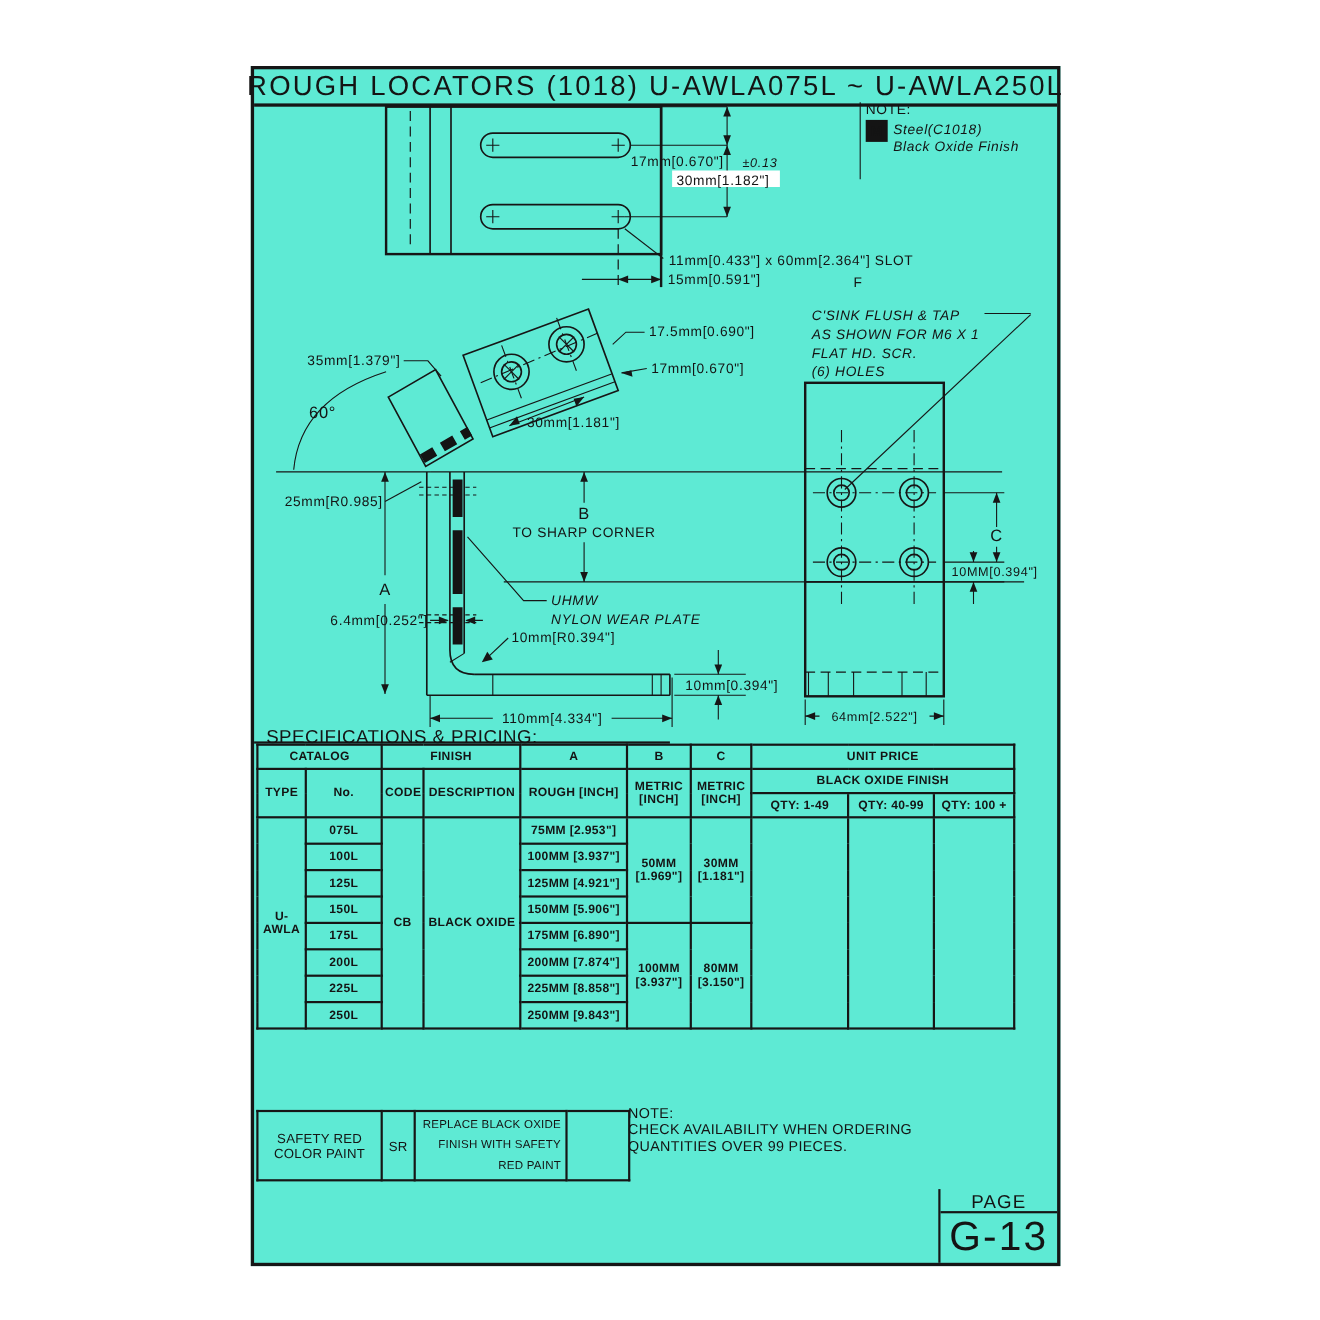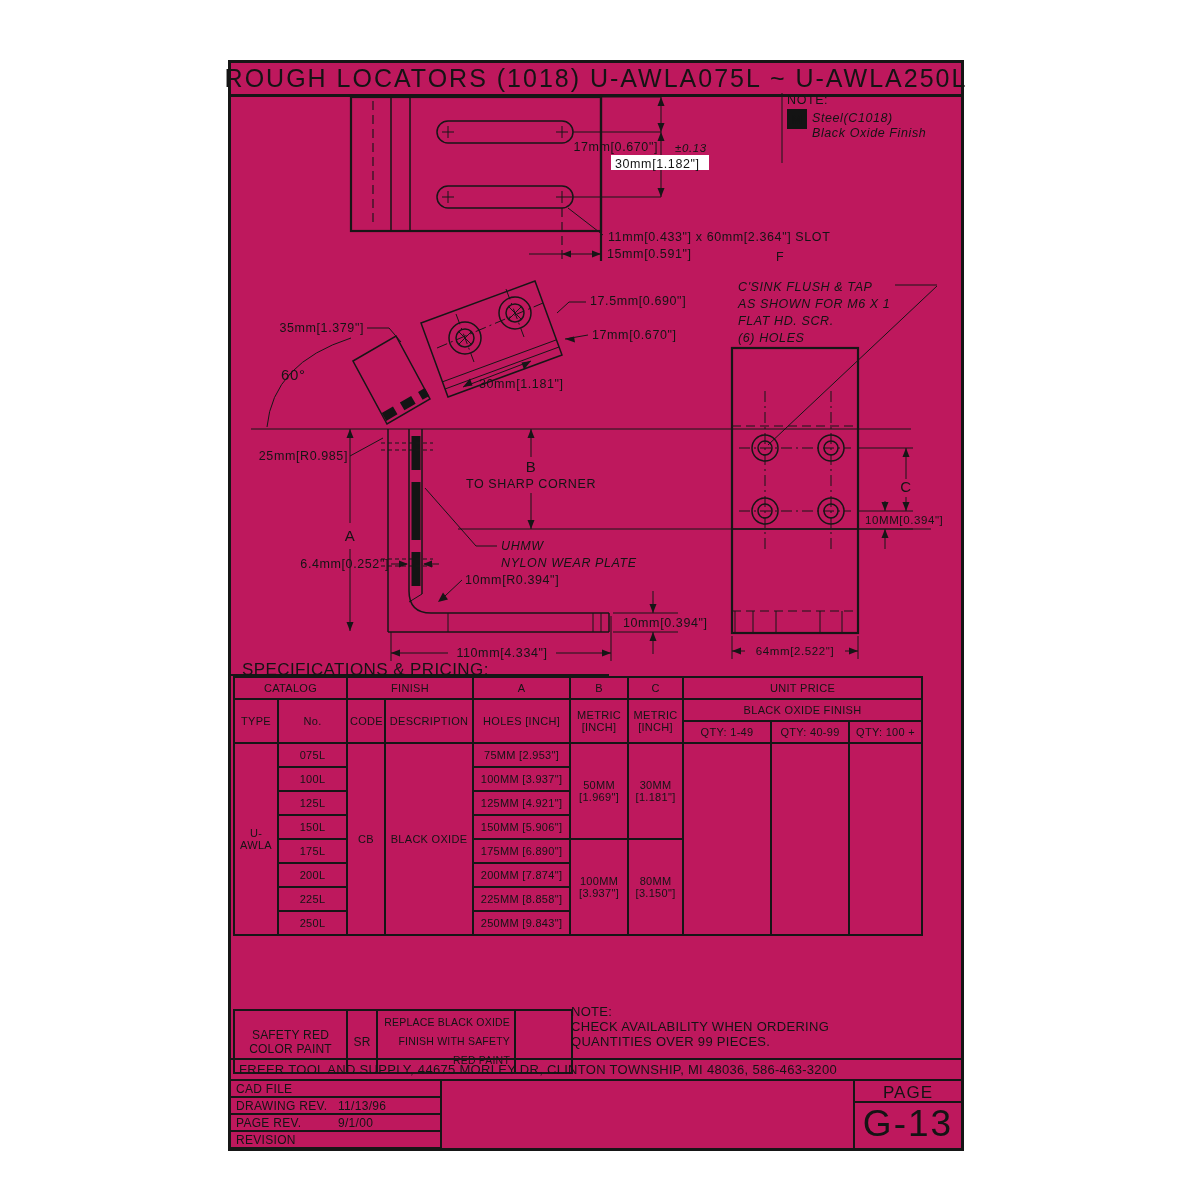--- a/index.html
+++ b/index.html
@@ -1,34 +1,34 @@
 <!DOCTYPE html>
 <html><head>
 <meta charset="utf-8">
 <style>
   html,body{margin:0;padding:0}
   body{width:1200px;height:1200px;position:relative;background:#ffffff;
        font-family:"Liberation Sans",sans-serif;color:#141414;overflow:hidden}
   .frame{position:absolute;left:228px;top:60px;width:736px;height:1091px;
-         border:3px solid #161616;box-sizing:border-box;background:#be185d}
+         border:3px solid #161616;box-sizing:border-box;background:#5eead4}
   .titlebar{position:absolute;left:0;right:0;top:0;height:31px;border-bottom:3px solid #161616;
             display:flex;align-items:center;justify-content:center;font-size:25px;letter-spacing:2px;white-space:nowrap}
   svg.drawing{position:absolute;left:0;top:28px;width:733px;height:575px}
   svg text{font-family:"Liberation Sans",sans-serif;font-size:12.5px;fill:#141414;letter-spacing:.6px;white-space:pre}
   svg text.t11{font-size:11.5px} svg text.t14{font-size:15px} svg text.it{font-style:italic}
   .ln{stroke:#161616;stroke-width:1.5;fill:none}
   .thick{stroke-width:2.2} .thin{stroke-width:1}
   .dash{stroke-dasharray:9 5;stroke-width:1.1}
   .cl{stroke-dasharray:11 4 2 4;stroke-width:1}
   .ah{fill:#161616;stroke:none}
   .speclabel{position:absolute;left:0;top:597px;width:378px;height:16px;border-bottom:2.5px solid #161616;
              font-size:17px;padding-left:11px;box-sizing:border-box;letter-spacing:.4px}
   table.spec{position:absolute;left:2px;top:613px;width:688px;border-collapse:collapse;table-layout:fixed;
              border:2.5px solid #161616}
-  table.spec th,table.spec td{border:2px solid #161616;font-size:11px;font-weight:normal;
+  table.spec th,table.spec td{border:2px solid #161616;font-size:11px;font-weight:bold;
              text-align:center;padding:0 2px;letter-spacing:.3px;overflow:hidden}
   table.spec tr.h1 th{height:20px}
   table.spec tr.h2 th{height:20px}
   table.spec tr.h3 th{height:20px}
   table.spec tbody td{height:22px}
   td.a-val{text-align:left;padding-left:4px}
   td.type-val,td.desc-val{font-size:11px}
   table.safety{position:absolute;left:2px;top:946px;width:338px;height:47px;border-collapse:collapse;
                border:2.5px solid #161616;table-layout:fixed}
   table.safety td{border:2px solid #161616;font-size:12px;text-align:center;letter-spacing:.2px}
@@ -298,21 +298,21 @@
         <th>A</th>
         <th>B</th>
         <th>C</th>
         <th colspan="3">UNIT PRICE</th>
       </tr>
       <tr class="h2">
         <th rowspan="2">TYPE</th>
         <th rowspan="2">No.</th>
         <th rowspan="2">CODE</th>
         <th rowspan="2">DESCRIPTION</th>
-        <th rowspan="2">HOLES  [INCH]</th>
+        <th rowspan="2">ROUGH  [INCH]</th>
         <th rowspan="2">
           <div>METRIC</div>
           <div>[INCH]</div>
         </th>
         <th rowspan="2">
           <div>METRIC</div>
           <div>[INCH]</div>
         </th>
         <th colspan="3">BLACK OXIDE FINISH</th>
       </tr>
@@ -399,37 +399,20 @@
     </tr>
   </tbody>
     </table>
 
   <div class="note3">
     <div>NOTE:</div>
     <div>CHECK AVAILABILITY WHEN ORDERING</div>
     <div>QUANTITIES OVER 99 PIECES.</div>
   </div>
 
-  <div class="addr">FREER TOOL AND SUPPLY, 44675 MORLEY DR, CLINTON TOWNSHIP, MI 48036, 586-463-3200</div>
-
-  <div class="revs">
-    <div class="rev">
-      <span class="lbl">CAD FILE</span>
-    </div>
-    <div class="rev">
-      <span class="lbl">DRAWING REV.</span>
-      <span class="val">11/13/96</span>
-    </div>
-    <div class="rev">
-      <span class="lbl">PAGE REV.</span>
-      <span class="val">9/1/00</span>
-    </div>
-    <div class="rev">
-      <span class="lbl">REVISION</span>
-    </div>
-  </div>
+
 
   <div class="pagebox">
     <div class="plabel">PAGE</div>
     <div class="pnum">G-13</div>
   </div>
 
 </div>
 
 </body></html>

